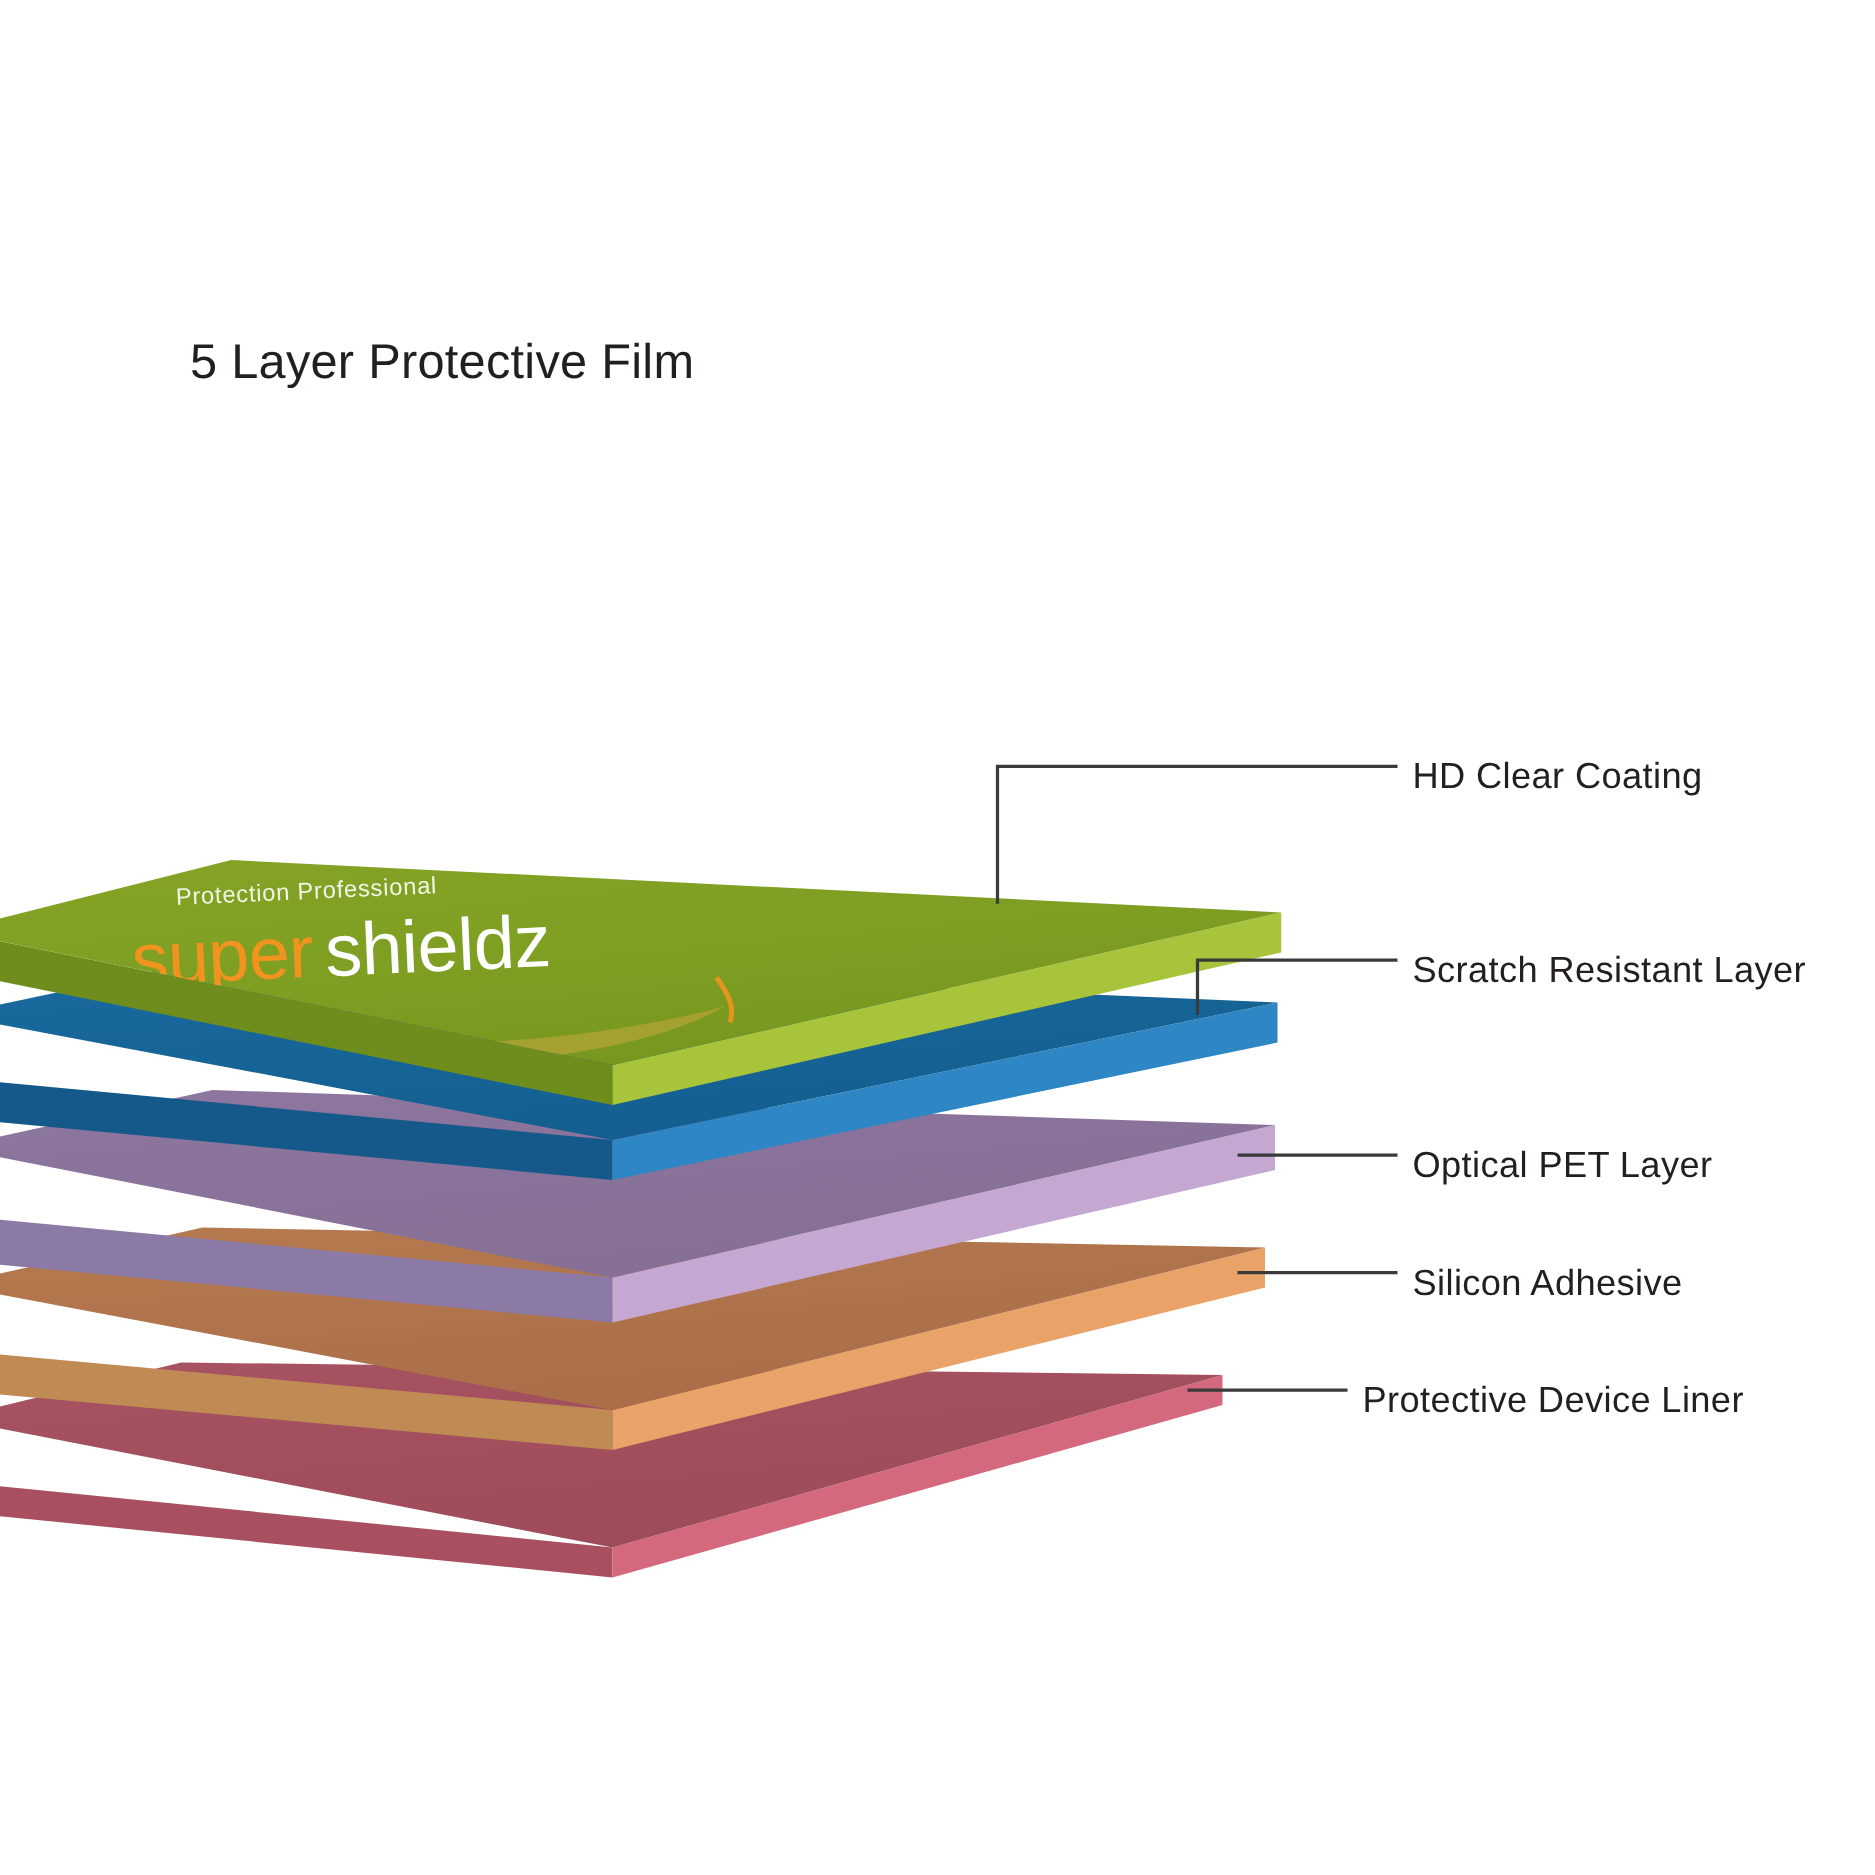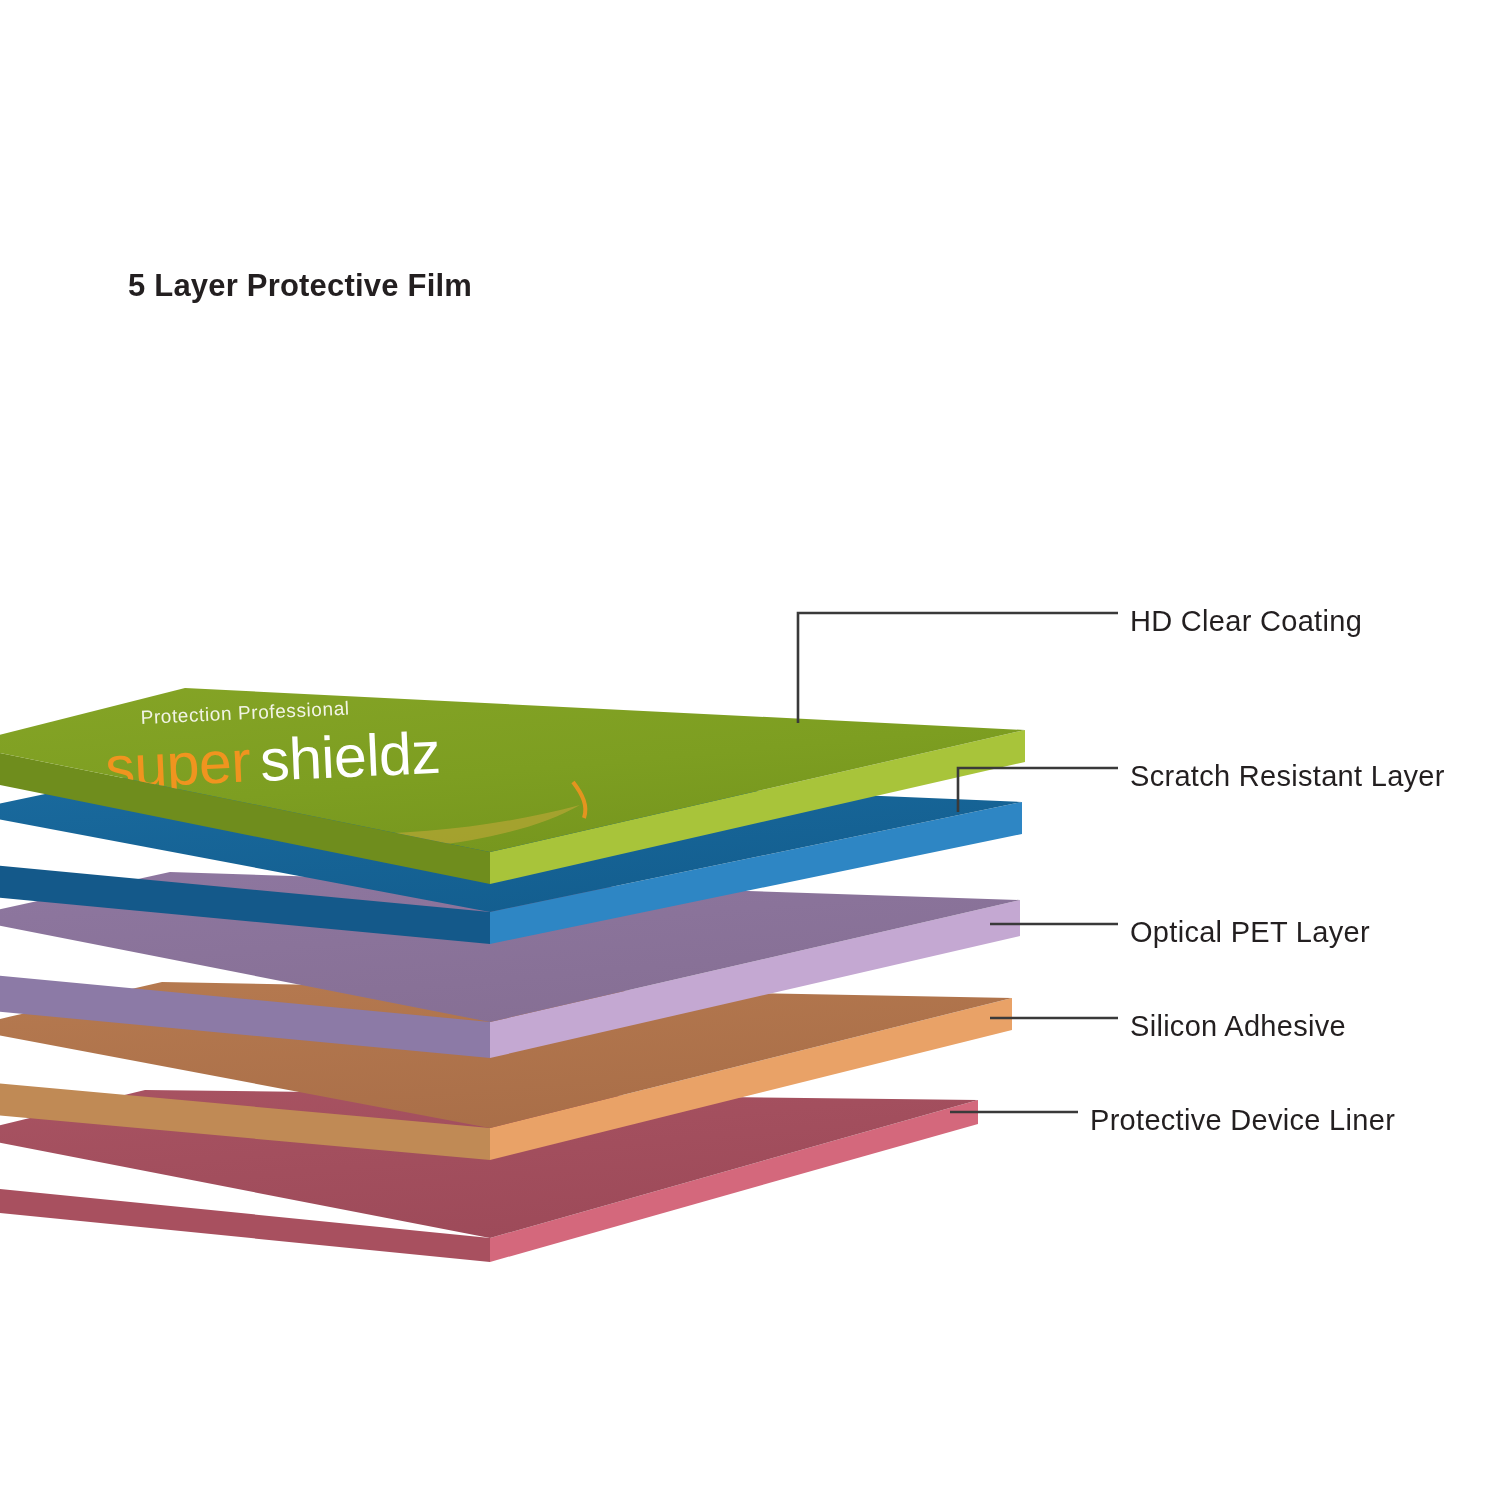--- a/index.html
+++ b/index.html
@@ -16,24 +16,24 @@
     position: relative;
   }
   #stage {
     position: relative;
     width: 1500px;
     height: 1500px;
     background: #ffffff;
   }
   #page-title {
     position: absolute;
-    left: 128px;
+    left: 152px;
     top: 268px;
-    font-size: 31px;
-    font-weight: 700;
+    font-size: 39px;
+    font-weight: 400;
     color: #231f20;
     letter-spacing: 0.2px;
     white-space: nowrap;
   }
   #diagram {
     position: absolute;
     left: 0;
     top: 0;
     width: 1500px;
     height: 1500px;

